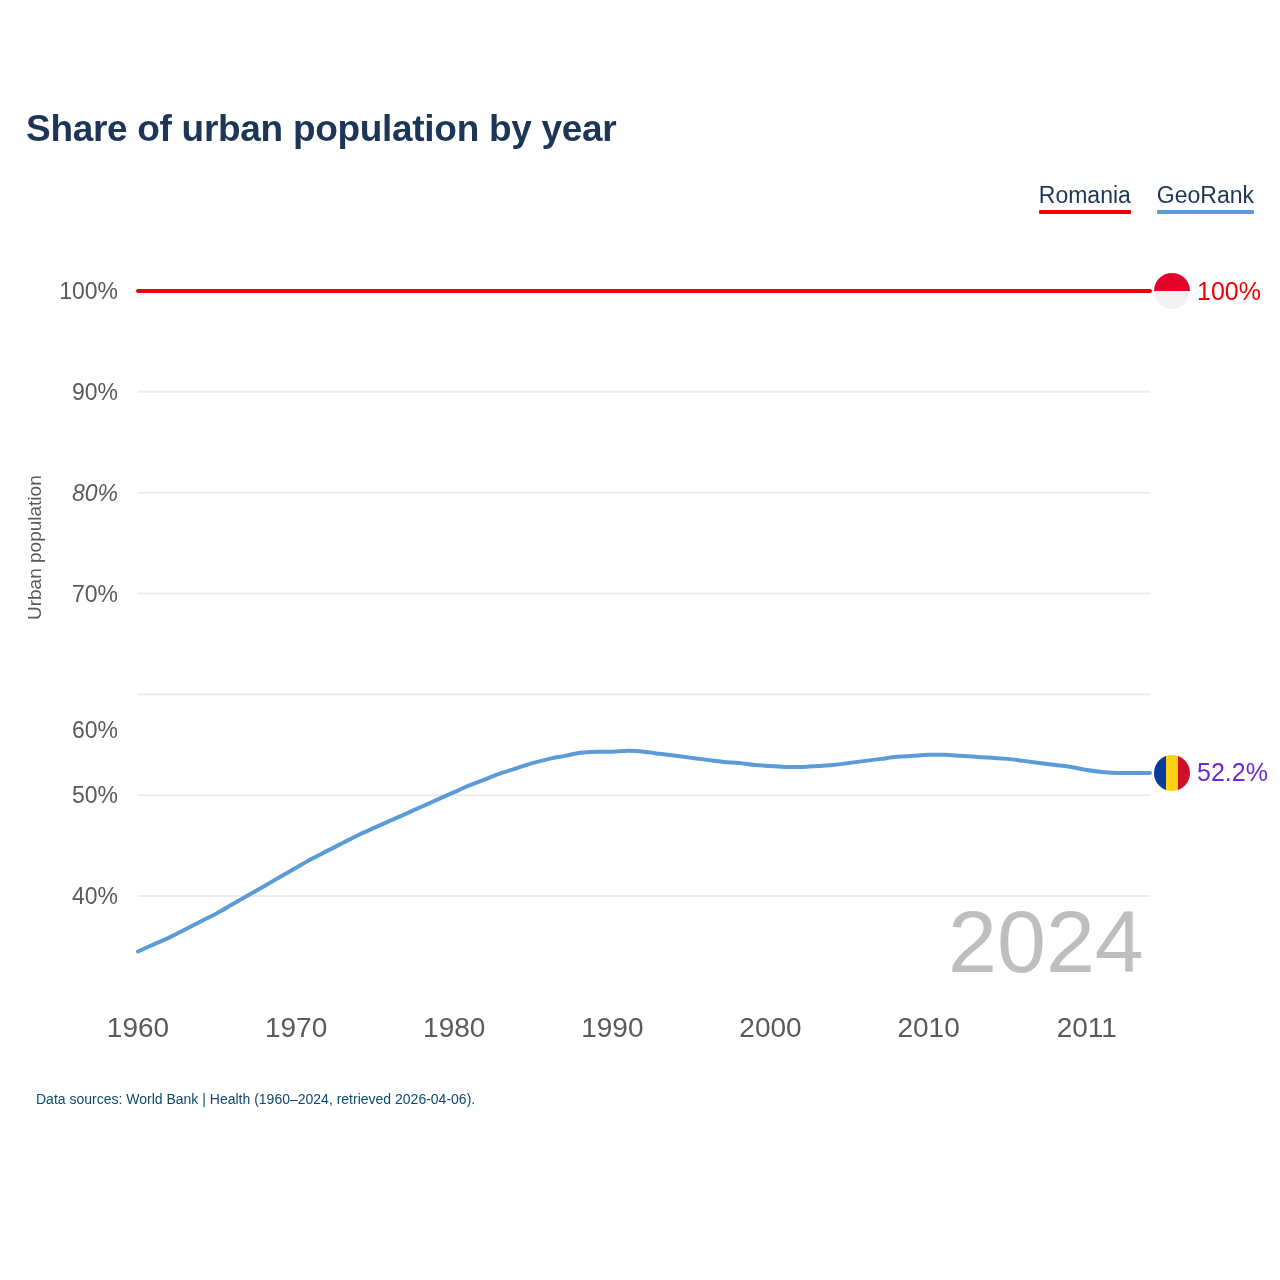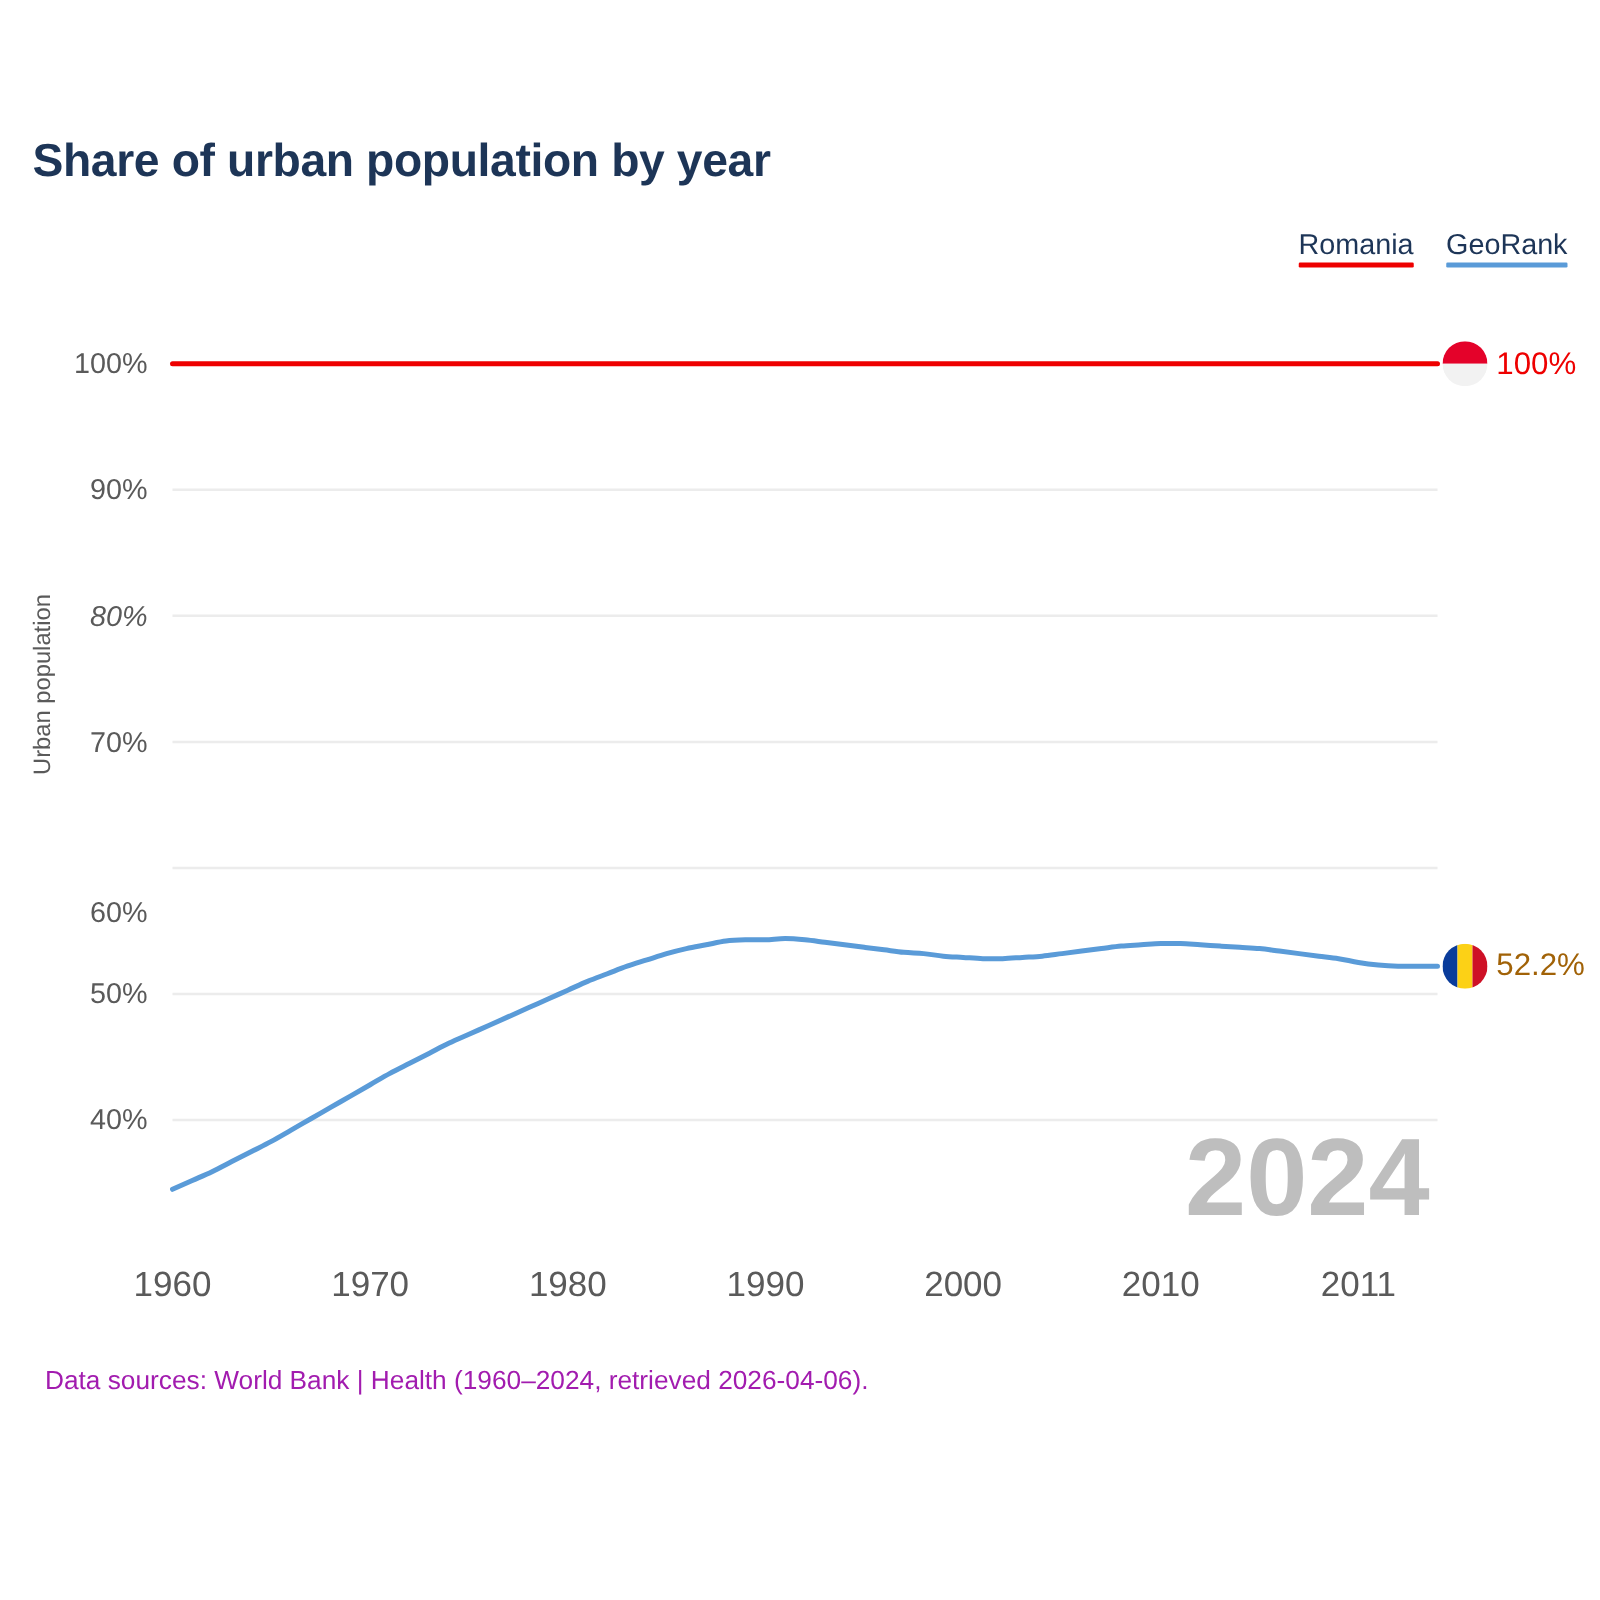--- a/index.html
+++ b/index.html
@@ -69,21 +69,21 @@
     transform: rotate(-90deg);
     transform-origin: left top;
     white-space: nowrap;
   }
 
   #year-watermark {
     position: absolute;
     left: 948px; top: 898px;
     font-size: 88px;
     color: #bebebe;
-    font-weight: bold;
+    font-weight: normal;
     letter-spacing: 0px;
     line-height: 1;
     white-space: nowrap;
   }
 
   .endmarker { position: absolute; display: flex; align-items: center; }
   .flag-circle {
     width: 36px; height: 36px;
     border-radius: 50%;
     overflow: hidden;
@@ -92,22 +92,22 @@
   }
   .flag-mc-top { position: absolute; left: 0; top: 0; width: 100%; height: 50%; background: #e4022a; }
   .flag-mc-bot { position: absolute; left: 0; top: 50%; width: 100%; height: 50%; background: #f2f2f2; }
   .flag-ro { position: absolute; left: 0; top: 0; width: 100%; height: 100%; display: flex; }
   .flag-ro span { height: 100%; flex: 1 1 33.333%; }
   .endlabel { font-size: 25px; margin-left: 7px; white-space: nowrap; }
 
   #footer {
     position: absolute;
     left: 36px; top: 1087px;
-    font-size: 21px;
-    color: #a21caf;
+    font-size: 14px;
+    color: #0c4a6e;
     line-height: 1.75;
   }
   .footer-line { white-space: nowrap; }
 </style>
 </head>
 <body>
 
 <div id="root">
 
   <div id="chart-title">Share of urban population by year</div>
@@ -170,20 +170,20 @@
   </div>
 
   <div class="endmarker" id="endmarker-romania" style="left: 1154px; top: 754.983px;">
     <span class="flag-circle">
       <span class="flag-ro">
           <span style="background:#0a3c9b"></span>
           <span style="background:#fcd116"></span>
           <span style="background:#ce1126"></span>
         </span>
     </span>
-    <span class="endlabel" style="color:#a16207">52.2%</span>
+    <span class="endlabel" style="color:#6d28d9">52.2%</span>
   </div>
 
   <div id="footer">
     <div class="footer-line">Data sources: World Bank | Health (1960–2024, retrieved 2026-04-06).</div>
   </div>
 
 </div>
 
 </body></html>

